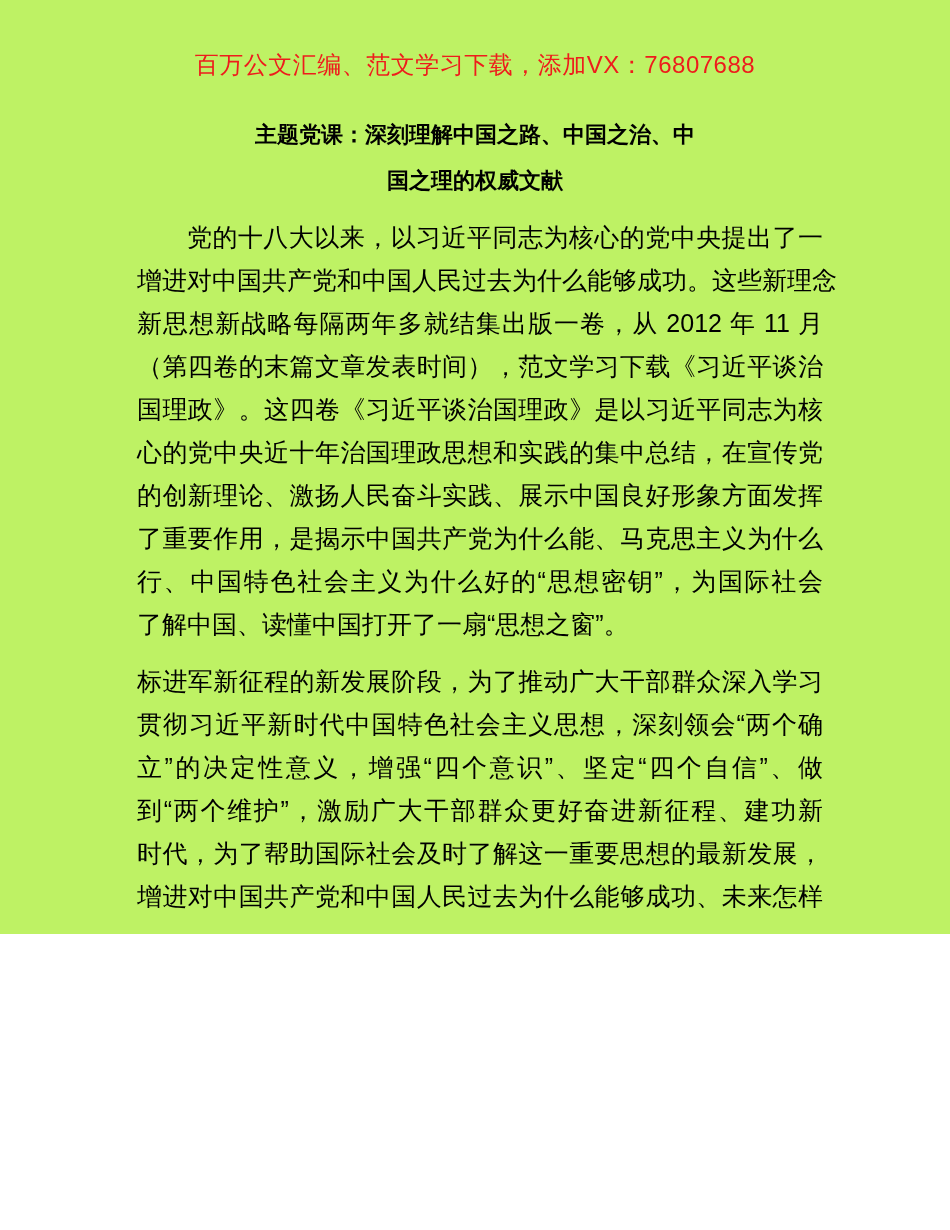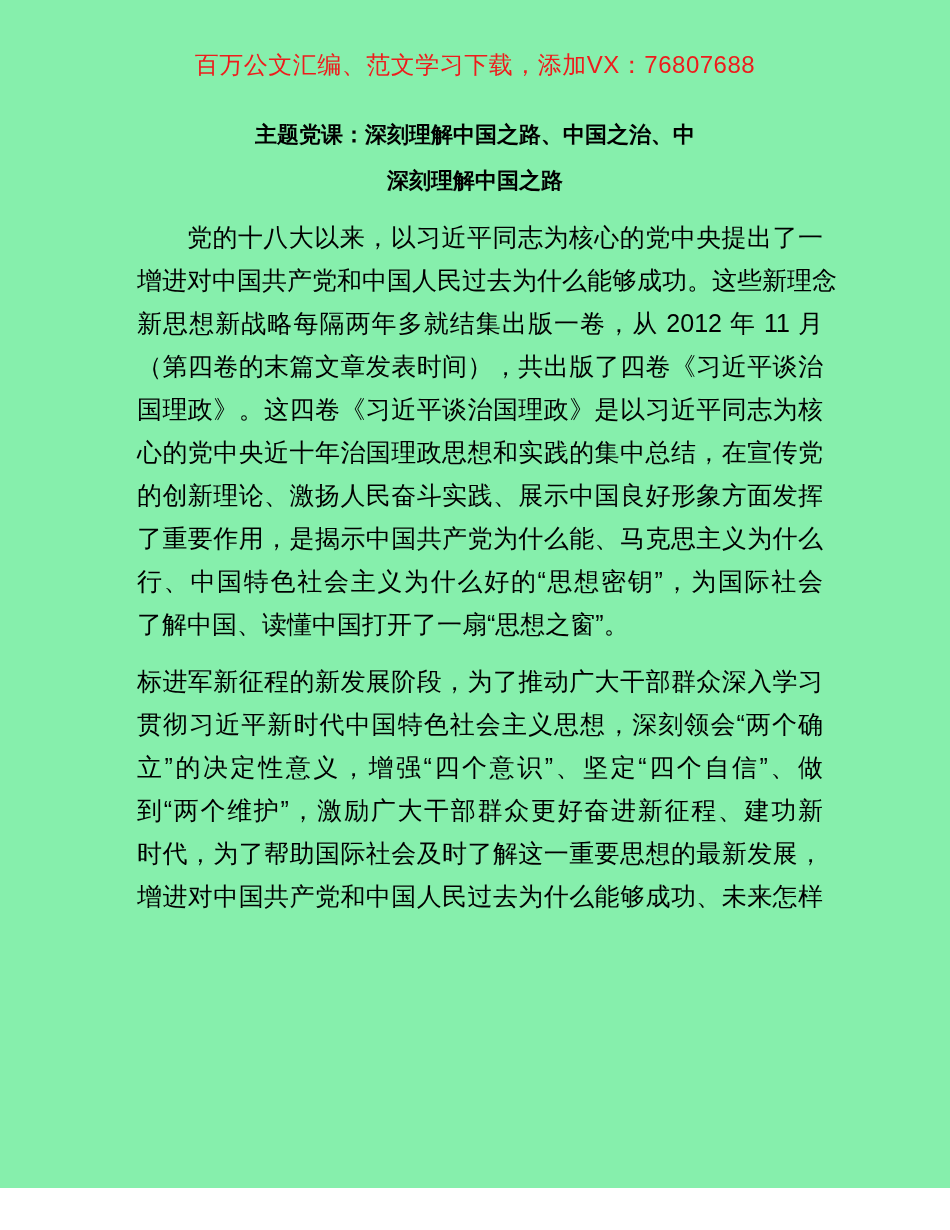--- a/index.html
+++ b/index.html
@@ -3,22 +3,22 @@
 <meta charset="utf-8">
 <style>
   html, body {
     margin: 0;
     padding: 0;
     background: #ffffff;
   }
   .page {
     position: relative;
     width: 950px;
-    height: 1188px;
-    background: #86efac;
+    height: 934px;
+    background: #bef264;
     overflow: hidden;
     font-family: "Liberation Sans", sans-serif;
     color: #000000;
   }
   .notice {
     position: absolute;
     top: 50px;
     left: 0;
     right: 0;
     text-align: center;
@@ -67,29 +67,29 @@
   }
 </style>
 </head>
 <body>
 
 <div class="page">
   <div class="notice" style="color: rgb(238, 28, 28);">百万公文汇编、范文学习下载，添加VX：76807688</div>
 
   <h1 class="title">
     <span class="title-line">主题党课：深刻理解中国之路、中国之治、中</span>
-    <span class="title-line">深刻理解中国之路</span>
+    <span class="title-line">国之理的权威文献</span>
   </h1>
 
   <div class="body" id="doc-body">
       <div class="para">
         <div class="line first">党的十八大以来，以习近平同志为核心的党中央提出了一</div>
         <div class="line">增进对中国共产党和中国人民过去为什么能够成功。这些新理念</div>
         <div class="line">新思想新战略每隔两年多就结集出版一卷，从 2012 年 11 月</div>
-        <div class="line">（第四卷的末篇文章发表时间），共出版了四卷《习近平谈治</div>
+        <div class="line">（第四卷的末篇文章发表时间），范文学习下载《习近平谈治</div>
         <div class="line">国理政》。这四卷《习近平谈治国理政》是以习近平同志为核</div>
         <div class="line">心的党中央近十年治国理政思想和实践的集中总结，在宣传党</div>
         <div class="line">的创新理论、激扬人民奋斗实践、展示中国良好形象方面发挥</div>
         <div class="line">了重要作用，是揭示中国共产党为什么能、马克思主义为什么</div>
         <div class="line">行、中国特色社会主义为什么好的“思想密钥”，为国际社会</div>
         <div class="line end">了解中国、读懂中国打开了一扇“思想之窗”。</div>
       </div>
       <div class="para">
         <div class="line">标进军新征程的新发展阶段，为了推动广大干部群众深入学习</div>
         <div class="line">贯彻习近平新时代中国特色社会主义思想，深刻领会“两个确</div>

